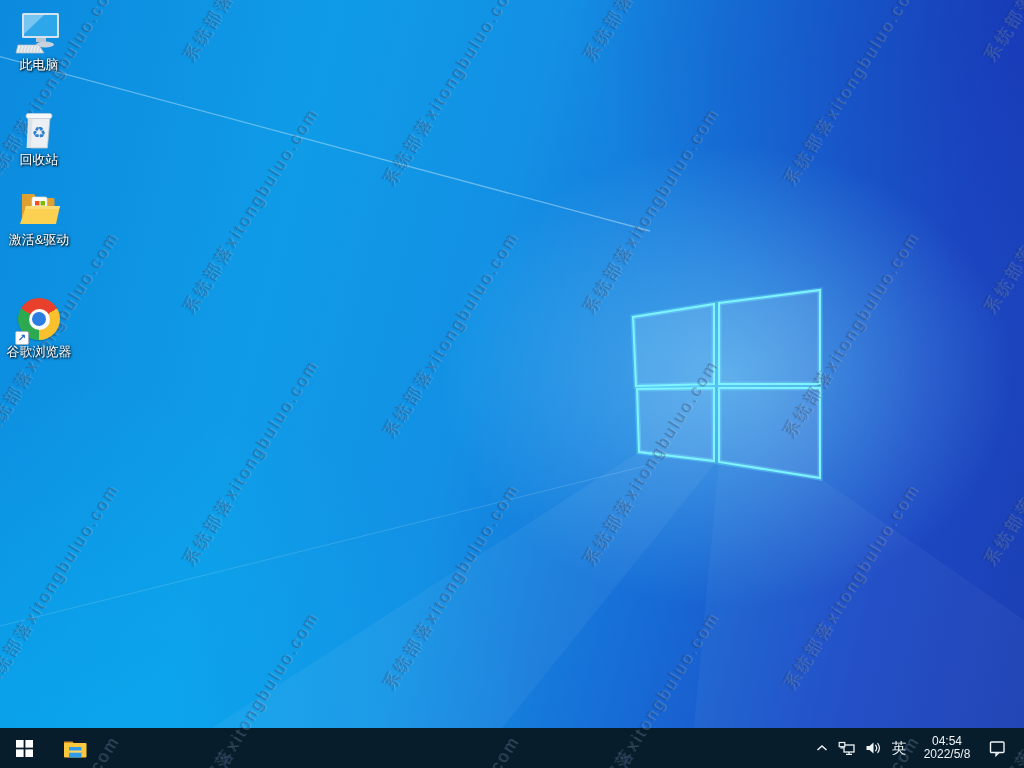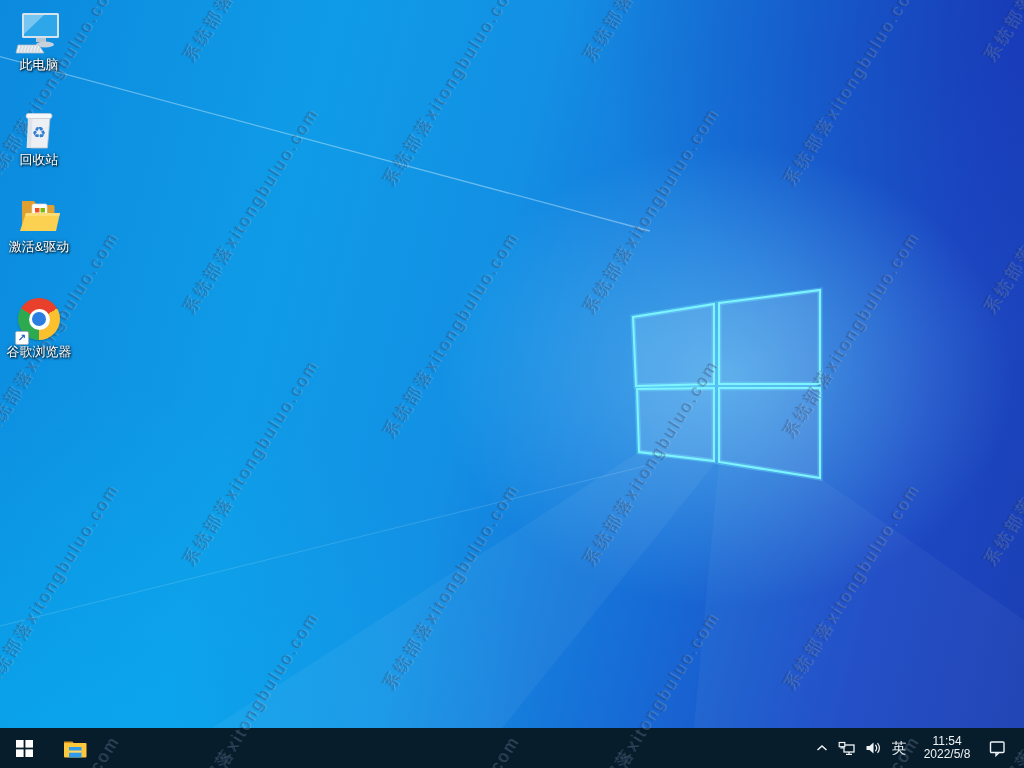--- a/index.html
+++ b/index.html
@@ -160,21 +160,21 @@
         <svg width="48" height="48" viewBox="0 0 48 48">
           <path d="M13,14 h22 l-2.6,30 h-16.8 z" fill="#eceff3" stroke="#b9c2cb" stroke-width="0.8"></path>
           <path d="M13,14 h4.5 l-1.6,30 h-4.3 z" fill="#dde3e9"></path>
           <rect x="11" y="9.5" width="26" height="5" rx="2.4" fill="#f5f8fa" stroke="#c3cbd3" stroke-width="0.8"></rect>
           <text x="24" y="34" font-size="16" fill="#2f7fd0" text-anchor="middle" font-family="DejaVu Sans, sans-serif">♻</text>
         </svg>
       </div>
       <div class="icon-label">回收站</div>
     </div>
 
-    <div class="icon-cell" style="top:191px">
+    <div class="icon-cell" style="top:184px">
       <div class="icon-art">
         <svg width="48" height="48" viewBox="0 0 48 48">
           <path d="M7,10 h12 l3,4 h16 a1.5,1.5 0 0 1 1.5,1.5 V40 H7 z" fill="#dfa02f"></path>
           <rect x="17" y="13" width="15" height="24" rx="1.5" fill="#ffffff" stroke="#d8d8d8" stroke-width="0.7"></rect>
           <rect x="20" y="17" width="4.5" height="4.5" fill="#f25022"></rect>
           <rect x="25.5" y="17" width="4.5" height="4.5" fill="#7fba00"></rect>
           <rect x="20" y="22.5" width="4.5" height="4.5" fill="#00a4ef"></rect>
           <rect x="25.5" y="22.5" width="4.5" height="4.5" fill="#ffb900"></rect>
           <polygon points="5,40 11,22 45,22 41,40" fill="#fcd050"></polygon>
           <polygon points="11,22 45,22 44.2,25 9.9,25" fill="#ffe38a" opacity="0.65"></polygon>
@@ -240,21 +240,21 @@
     <div class="tray-item w26">
       <svg width="17" height="14" viewBox="0 0 17 14">
         <polygon points="1.5,5 4.5,5 8.5,1.5 8.5,12.5 4.5,9 1.5,9" fill="#eef3f6"></polygon>
         <path d="M10.6,4.2 Q12.8,7 10.6,9.8 M12.8,2.5 Q16,7 12.8,11.5" stroke="#eef3f6" stroke-width="1.2" fill="none" stroke-linecap="round"></path>
       </svg>
     </div>
 
     <div class="tray-item ime">英</div>
 
     <div class="clock">
-      <span>11:54</span>
+      <span>04:54</span>
       <span>2022/5/8</span>
     </div>
 
     <div class="tray-item w30">
       <svg width="19" height="18" viewBox="0 0 19 18">
         <rect x="2.5" y="3" width="13.5" height="10.5" rx="1" fill="none" stroke="#eef3f6" stroke-width="1.4"></rect>
         <path d="M8,13.7 v2.8 l2.8,-2.8" fill="none" stroke="#eef3f6" stroke-width="1.4"></path>
       </svg>
     </div>
 

